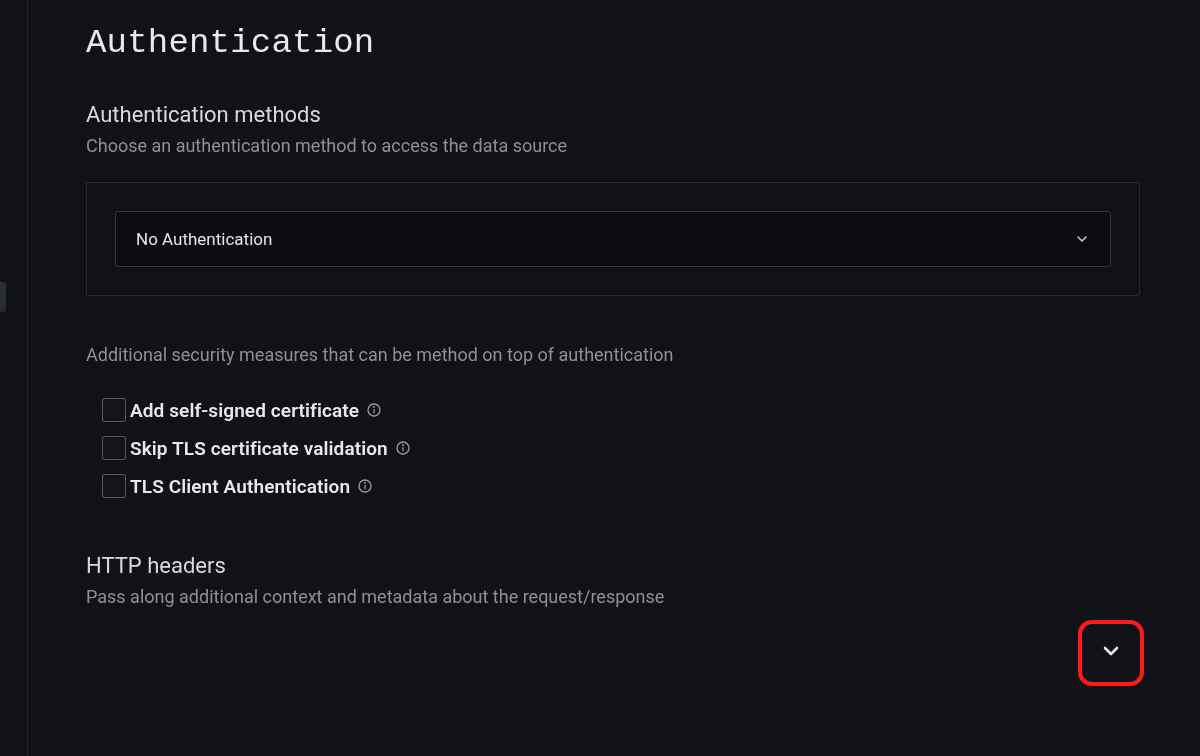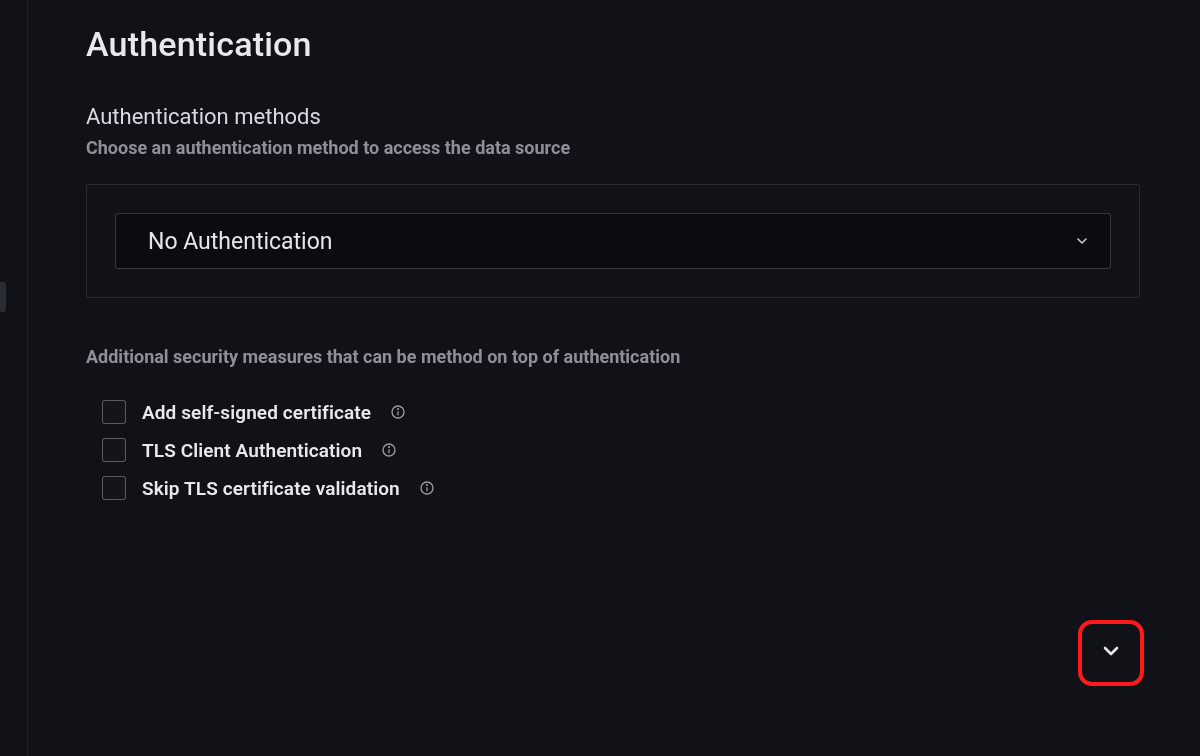--- a/index.html
+++ b/index.html
@@ -37,31 +37,32 @@
       left: 86px;
       top: 24px;
       right: 60px;
     }
     .section-title {
       font-size: 34px;
       font-weight: 500;
       color: #e8e8ee;
       margin-bottom: 38px;
       letter-spacing: 0.2px;
+      font-family: Liberation Mono, monospace;
     }
     .subsection-title {
       font-size: 22px;
       font-weight: 400;
       color: #d8d8e2;
       margin-bottom: 6px;
       margin-top: 40px;
     }
     .subsection-desc {
       font-size: 18px;
-      font-weight: 700;
+      font-weight: 400;
       color: #8e9099;
       margin-bottom: 24px;
       line-height: 1.4;
     }
     .select-wrap {
       border: 1px solid rgba(255,255,255,0.10);
       border-radius: 2px;
       padding: 28px 28px;
       margin-bottom: 46px;
     }
@@ -70,36 +71,35 @@
       align-items: center;
       justify-content: space-between;
       background: #0b0c0f;
       border: 1px solid rgba(255,255,255,0.18);
       border-radius: 3px;
       height: 56px;
       padding: 0 20px;
       cursor: pointer;
     }
     .select-value {
-      font-size: 23px;
+      font-size: 17px;
       color: #e5e5ec;
-      margin-left: 12px;
     }
     .chev {
       display: inline-flex;
       align-items: center;
       justify-content: center;
     }
     .tls-block {
       margin-bottom: 48px;
     }
     .check-row {
       display: flex;
       align-items: center;
-      gap: 16px;
+      gap: 4px;
       height: 38px;
       padding-left: 16px;
     }
     .checkbox {
       width: 24px;
       height: 24px;
       border: 1px solid rgba(255,255,255,0.30);
       border-radius: 3px;
       background: #141519;
       flex-shrink: 0;
@@ -169,43 +169,47 @@
         <svg width="16" height="16" viewBox="0 0 24 24" fill="none" stroke="#9a9ba3" stroke-width="2">
             <circle cx="12" cy="12" r="9"></circle>
             <line x1="12" y1="11" x2="12" y2="17"></line>
             <circle cx="12" cy="7.5" r="0.6" fill="#9a9ba3"></circle>
           </svg>
       </span>
     </div>
 
     <div class="check-row">
       <div class="checkbox"></div>
+      <span class="check-label">Skip TLS certificate validation</span>
+      <span class="info-icon">
+        <svg width="16" height="16" viewBox="0 0 24 24" fill="none" stroke="#9a9ba3" stroke-width="2">
+            <circle cx="12" cy="12" r="9"></circle>
+            <line x1="12" y1="11" x2="12" y2="17"></line>
+            <circle cx="12" cy="7.5" r="0.6" fill="#9a9ba3"></circle>
+          </svg>
+      </span>
+    </div>
+
+    <div class="check-row">
+      <div class="checkbox"></div>
       <span class="check-label">TLS Client Authentication</span>
       <span class="info-icon">
         <svg width="16" height="16" viewBox="0 0 24 24" fill="none" stroke="#9a9ba3" stroke-width="2">
             <circle cx="12" cy="12" r="9"></circle>
             <line x1="12" y1="11" x2="12" y2="17"></line>
             <circle cx="12" cy="7.5" r="0.6" fill="#9a9ba3"></circle>
           </svg>
       </span>
     </div>
-
-    <div class="check-row">
-      <div class="checkbox"></div>
-      <span class="check-label">Skip TLS certificate validation</span>
-      <span class="info-icon">
-        <svg width="16" height="16" viewBox="0 0 24 24" fill="none" stroke="#9a9ba3" stroke-width="2">
-            <circle cx="12" cy="12" r="9"></circle>
-            <line x1="12" y1="11" x2="12" y2="17"></line>
-            <circle cx="12" cy="7.5" r="0.6" fill="#9a9ba3"></circle>
-          </svg>
-      </span>
-    </div>
   </div>
 
+  <div>
+    <h2 class="subsection-title">HTTP headers</h2>
+    <p class="subsection-desc">Pass along additional context and metadata about the request/response</p>
+  </div>
 
 </div>
 
 <div class="expand-btn">
   <span>
     <svg width="24" height="24" viewBox="0 0 24 24" fill="none" stroke="#e8e8ee" stroke-width="2.6" stroke-linecap="round" stroke-linejoin="round">
         <polyline points="6 9 12 15 18 9"></polyline>
       </svg>
   </span>
 </div>

